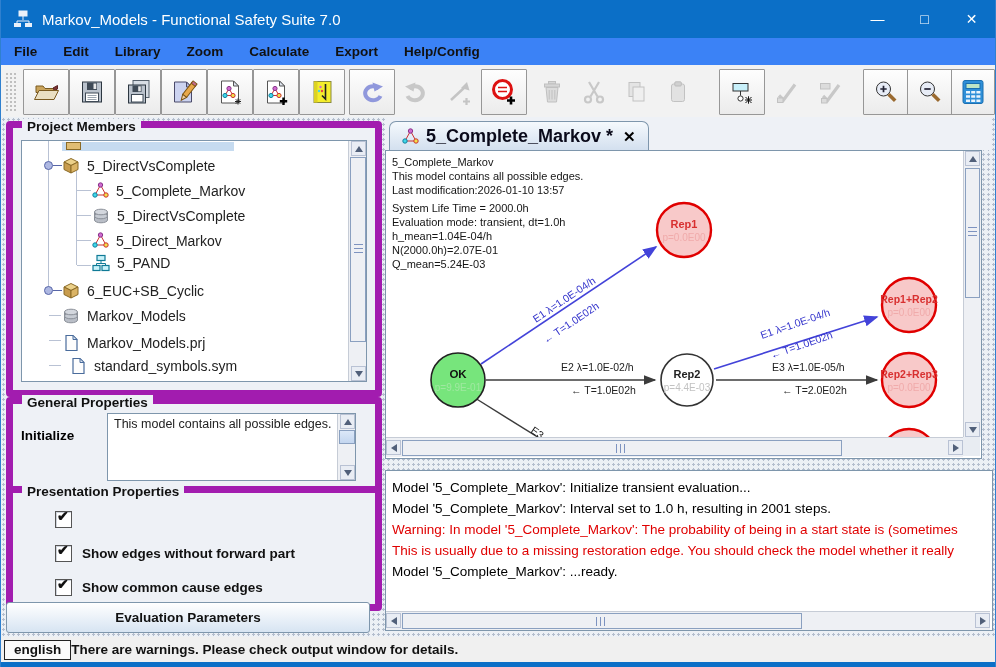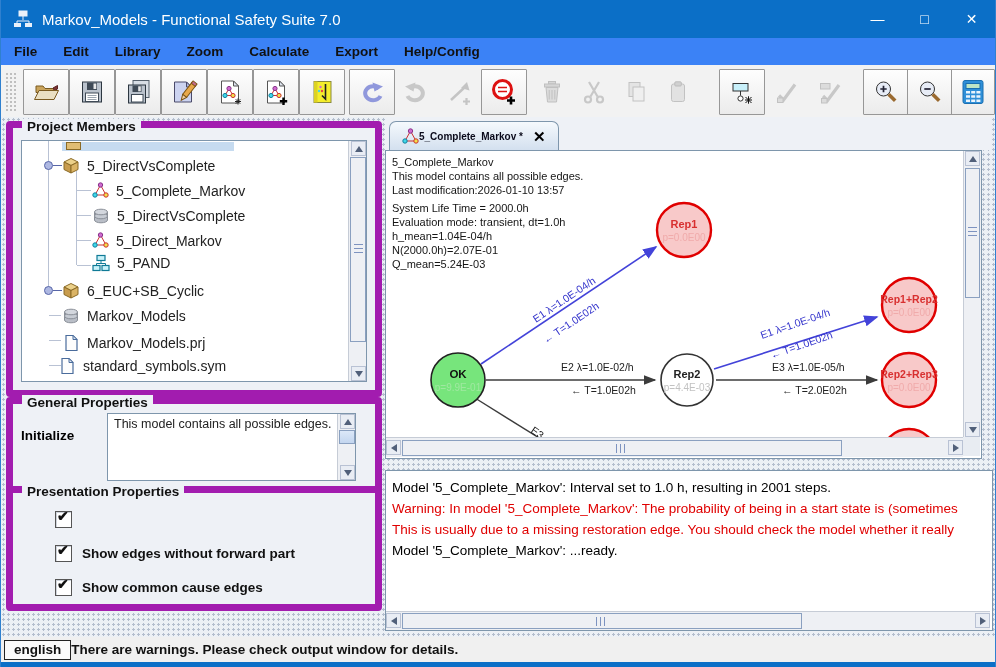--- a/index.html
+++ b/index.html
@@ -50,21 +50,21 @@
   .cbrow{position:absolute;display:flex;align-items:center;}
   .cbox{width:15px;height:15px;background:#fff;border:1px solid #555;box-shadow:inset 1px 1px 0 #cfd4dc;position:relative;}
   .cbox .chk{position:absolute;left:1px;top:-4px;font-size:14px;font-weight:bold;color:#111;}
   .cblabel{margin-left:10px;font-weight:bold;font-size:13.5px;color:#111;}
   
   .evalbtn{position:absolute;border:1px solid #7e96ac;border-radius:3px;background:linear-gradient(#ffffff,#d7e4f2);
     display:flex;align-items:center;justify-content:center;font-weight:bold;font-size:13.5px;color:#111;}
   
   .tab{position:absolute;left:388px;top:121px;height:30px;display:flex;align-items:center;padding:0 12px;
     background:linear-gradient(#f5f9fd,#d2dfee);border:1px solid #7e96ac;border-bottom:none;border-radius:7px 7px 0 0;box-sizing:border-box;}
-  .tab-label{font-weight:bold;font-size:10px;color:#0a0a1a;white-space:nowrap;}
+  .tab-label{font-weight:bold;font-size:18px;color:#0a0a1a;margin-left:7px;white-space:nowrap;}
   .tab-close{font-weight:bold;font-size:15px;color:#000;margin-left:10px;}
   
   .frame{position:absolute;background:#fff;border:1px solid #7e96ac;}
   .info-line{font-size:11px;line-height:14px;color:#151515;white-space:nowrap;}
   .out-line{font-size:13.5px;line-height:21px;color:#000;white-space:nowrap;overflow:hidden;}
   .out-line.warn{color:#e00000;}
   
   .statusbar{position:absolute;left:0;right:0;top:637px;height:25px;background:#f0f0f0;display:flex;align-items:center;}
   .lang{margin-left:3px;border:1px solid #222;padding:1px 9px 2px;font-weight:bold;font-size:13.5px;background:#fafafa;color:#111;}
   .msg{margin-left:0;font-weight:bold;font-size:13.5px;color:#111;white-space:nowrap;}
@@ -369,21 +369,21 @@
       <span class="tick" style="left:27px;top:199px;width:12px"></span>
       <div class="trow" style="top:189px;left:40px">
         <svg width="18" height="18" viewBox="0 0 18 18">
           <path d="M4 1.5 h7 l4 4 v11 h-11 z" fill="#fdfdfd" stroke="#4a6c9c" stroke-width="1.2"></path>
           <path d="M11 1.5 l4 4 h-4 z" fill="#dce6f2" stroke="#4a6c9c"></path>
         </svg>
         <span class="tlabel">Markov_Models.prj</span>
       </div>
 
       <span class="tick" style="left:27px;top:224px;width:12px"></span>
-      <div class="trow" style="top:212px;left:36px">
+      <div class="trow" style="top:212px;left:47px">
         <svg width="18" height="18" viewBox="0 0 18 18">
           <path d="M4 1.5 h7 l4 4 v11 h-11 z" fill="#fdfdfd" stroke="#4a6c9c" stroke-width="1.2"></path>
           <path d="M11 1.5 l4 4 h-4 z" fill="#dce6f2" stroke="#4a6c9c"></path>
         </svg>
         <span class="tlabel">standard_symbols.sym</span>
       </div>
 
       <div class="sbtrack" style="right:0;top:0;bottom:0;width:17px;border-left:1px solid #c6ccd6">
         <span class="sbarrow" style="right:0;top:0">
             <i class="tri tri-up"></i>
@@ -427,20 +427,23 @@
       <span class="cblabel">Show edges without forward part</span>
     </div>
     <div class="cbrow" style="left:42px;top:86px">
       <span class="cbox">
           <span class="chk">✔</span>
         </span>
       <span class="cblabel">Show common cause edges</span>
     </div>
   </div>
 
+  <div class="evalbtn" style="left:5px;top:602px;width:362px;height:29px">
+    <span>Evaluation Parameters</span>
+  </div>
 
   <div class="tab">
     <svg width="17" height="17" viewBox="0 0 17 17">
       <path d="M8.5 3 L3 13 M8.5 3 L14 13 M3 13 H14" stroke="#cc3333" fill="none"></path>
       <circle cx="8.5" cy="3" r="2.2" fill="#d06ad0" stroke="#883388"></circle>
       <circle cx="3" cy="13" r="2.2" fill="#40d8e8" stroke="#1080a0"></circle>
       <circle cx="14" cy="13" r="2.2" fill="#f2e24a" stroke="#cc3030"></circle>
     </svg>
     <span class="tab-label">5_Complete_Markov *</span>
     <span class="tab-close">✕</span>
@@ -531,20 +534,21 @@
       <div class="thumb grip-h" style="left:16px;top:2px;width:440px;height:16px"></div>
       <span class="sbarrow" style="right:0;top:2px">
           <i class="tri tri-rt"></i>
         </span>
     </div>
     <div class="abs" style="left:577px;top:286px;width:17px;height:19px;background:#e8ecf2"></div>
   </div>
 
   <div class="frame" style="left:384px;top:470px;width:606px;height:159px;overflow:hidden">
     <div class="abs" style="left:6px;top:6px;right:2px">
+      <div class="out-line">Model '5_Complete_Markov': Initialize transient evaluation...</div>
       <div class="out-line">Model '5_Complete_Markov': Interval set to 1.0 h, resulting in 2001 steps.</div>
       <div class="out-line warn">Warning: In model '5_Complete_Markov': The probability of being in a start state is (sometimes</div>
       <div class="out-line warn">This is usually due to a missing restoration edge. You should check the model whether it really</div>
       <div class="out-line">Model '5_Complete_Markov': ...ready.</div>
     </div>
     <div class="sbtrack" style="left:0;bottom:0;width:604px;height:18px;border-top:1px solid #c6ccd6">
       <span class="sbarrow" style="left:0;top:1px">
           <i class="tri tri-lf"></i>
         </span>
       <div class="thumb grip-h" style="left:16px;top:1px;width:400px;height:16px"></div>

